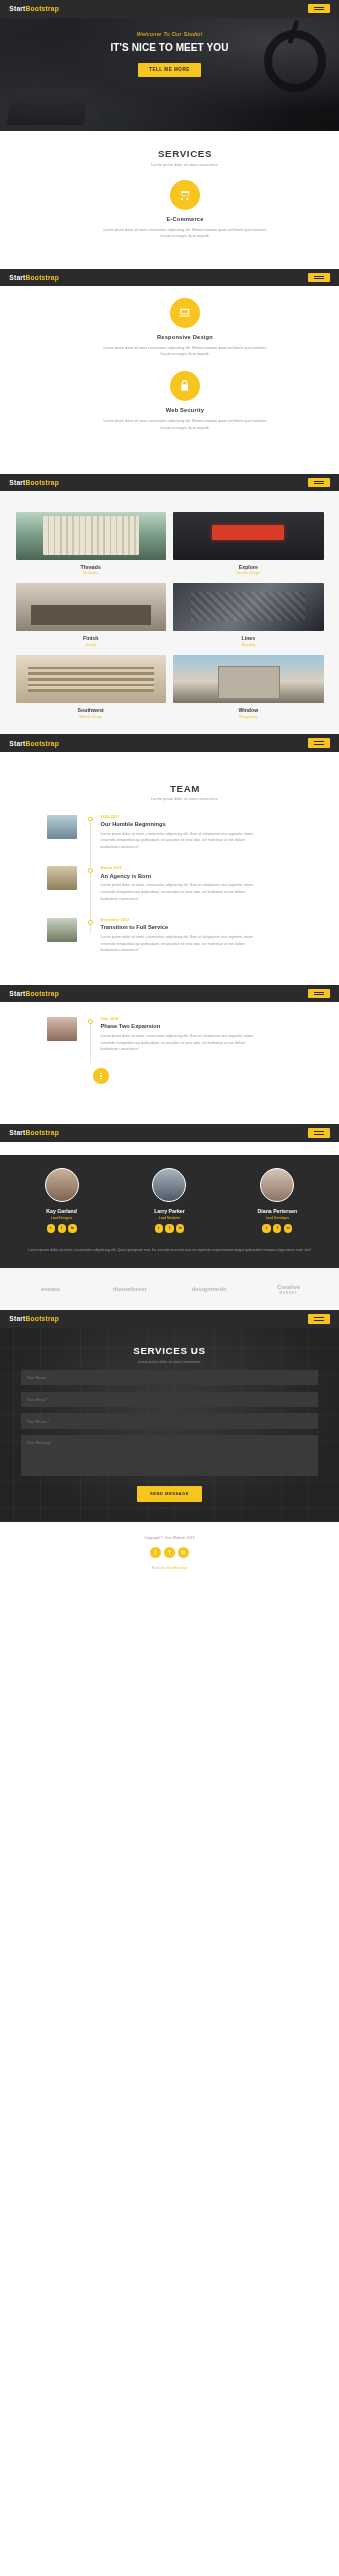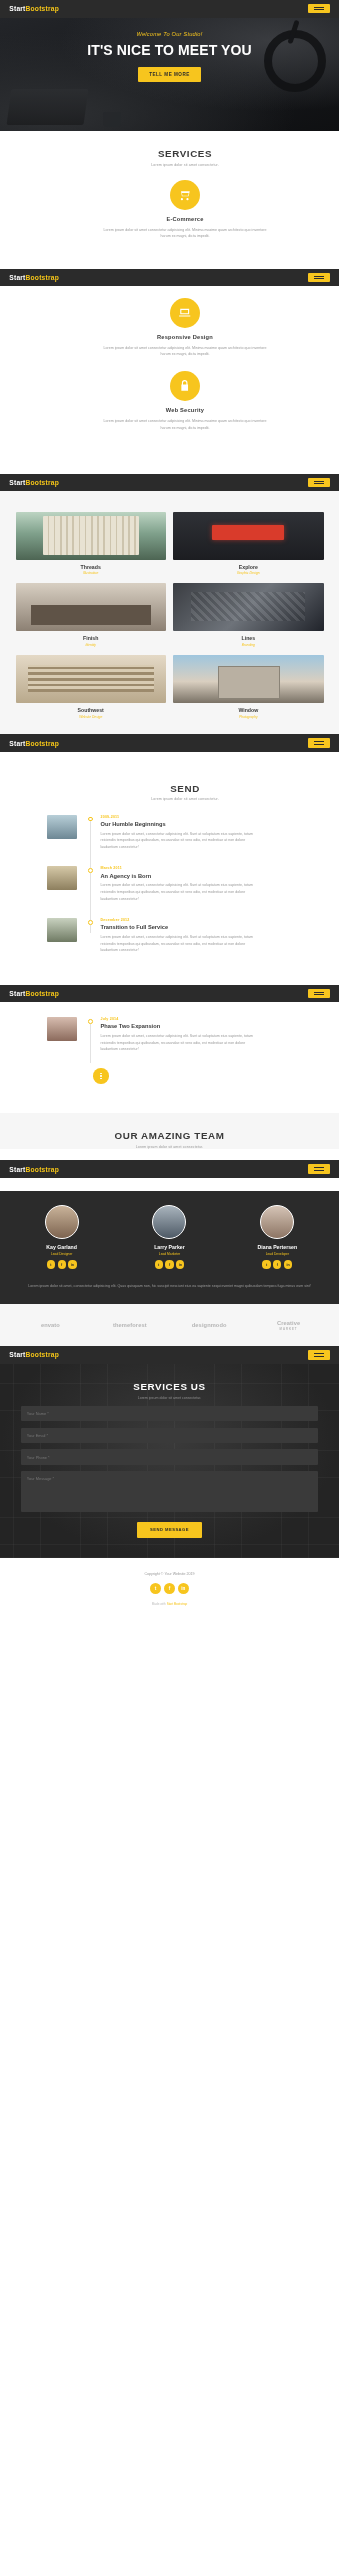--- a/index.html
+++ b/index.html
@@ -78,21 +78,21 @@
     position: absolute; left: 103px; bottom: 3.1px;
     width: 17.5px; height: 15.5px; background: #26282b; border-radius: 1.5px 1.5px 4.1px 4.1px;
     opacity: .85;
   }
   .hero-inner { position: relative; padding-top: 13.4px; }
   .hero .welcome {
     color: #f7c51e; font-size: 5.7px; font-style: italic; letter-spacing: 0.2px;
     margin-bottom: 5.2px;
   }
   .hero h1 {
-    color: #ffffff; font-size: 14px; line-height: 1.15; font-weight: bold;
+    color: #ffffff; font-size: 10px; line-height: 1.15; font-weight: bold;
     letter-spacing: 0.1px;
   }
   .hero .cta {
     display: inline-block; margin-top: 9.3px;
     background: #f7c51e; color: #2b2b2b;
     font-size: 4.6px; font-weight: bold; letter-spacing: 0.5px;
     padding: 4.6px 11.3px; border-radius: 1px; border: 0; cursor: pointer;
   }
 
   
@@ -394,21 +394,21 @@
     </div>
     <div class="menu-btn">
         <span></span>
         <span></span>
       </div>
   </div>
 
   <div class="spacer-lg bg-white"></div>
 
   <div class="section bg-white">
-    <h2>SEND</h2>
+    <h2>TEAM</h2>
     <div class="sub">Lorem ipsum dolor sit amet consectetur.</div>
 
     <div class="timeline">
       <div class="tl-item">
         <div class="tl-img im1"></div>
         <div class="tl-dot"></div>
         <div class="tl-date">2009-2011</div>
         <div class="tl-title">Our Humble Beginnings</div>
         <div class="tl-text">Lorem ipsum dolor sit amet, consectetur adipisicing elit. Sunt at voluptatum eius sapiente, totam reiciendis temporibus qui quibusdam, recusandae sit vero odio, est molestiae at non dolore laudantium consectetur!</div>
       </div>
@@ -452,24 +452,20 @@
         <i></i>
           <i></i>
           <i></i>
       </div>
     </div>
   </div>
 
   <div class="spacer-lg"></div>
 
   <div class="team-wrap">
-    <div class="section bg-light" style="padding-bottom:0">
-      <h2>OUR AMAZING TEAM</h2>
-      <div class="sub">Lorem ipsum dolor sit amet consectetur.</div>
-    </div>
 
     <div class="navbar" style="margin-top:11.3px">
       <div class="brand">
         <span>Start</span><span class="accent">Bootstrap</span>
       </div>
       <div class="menu-btn">
           <span></span>
           <span></span>
         </div>
     </div>

